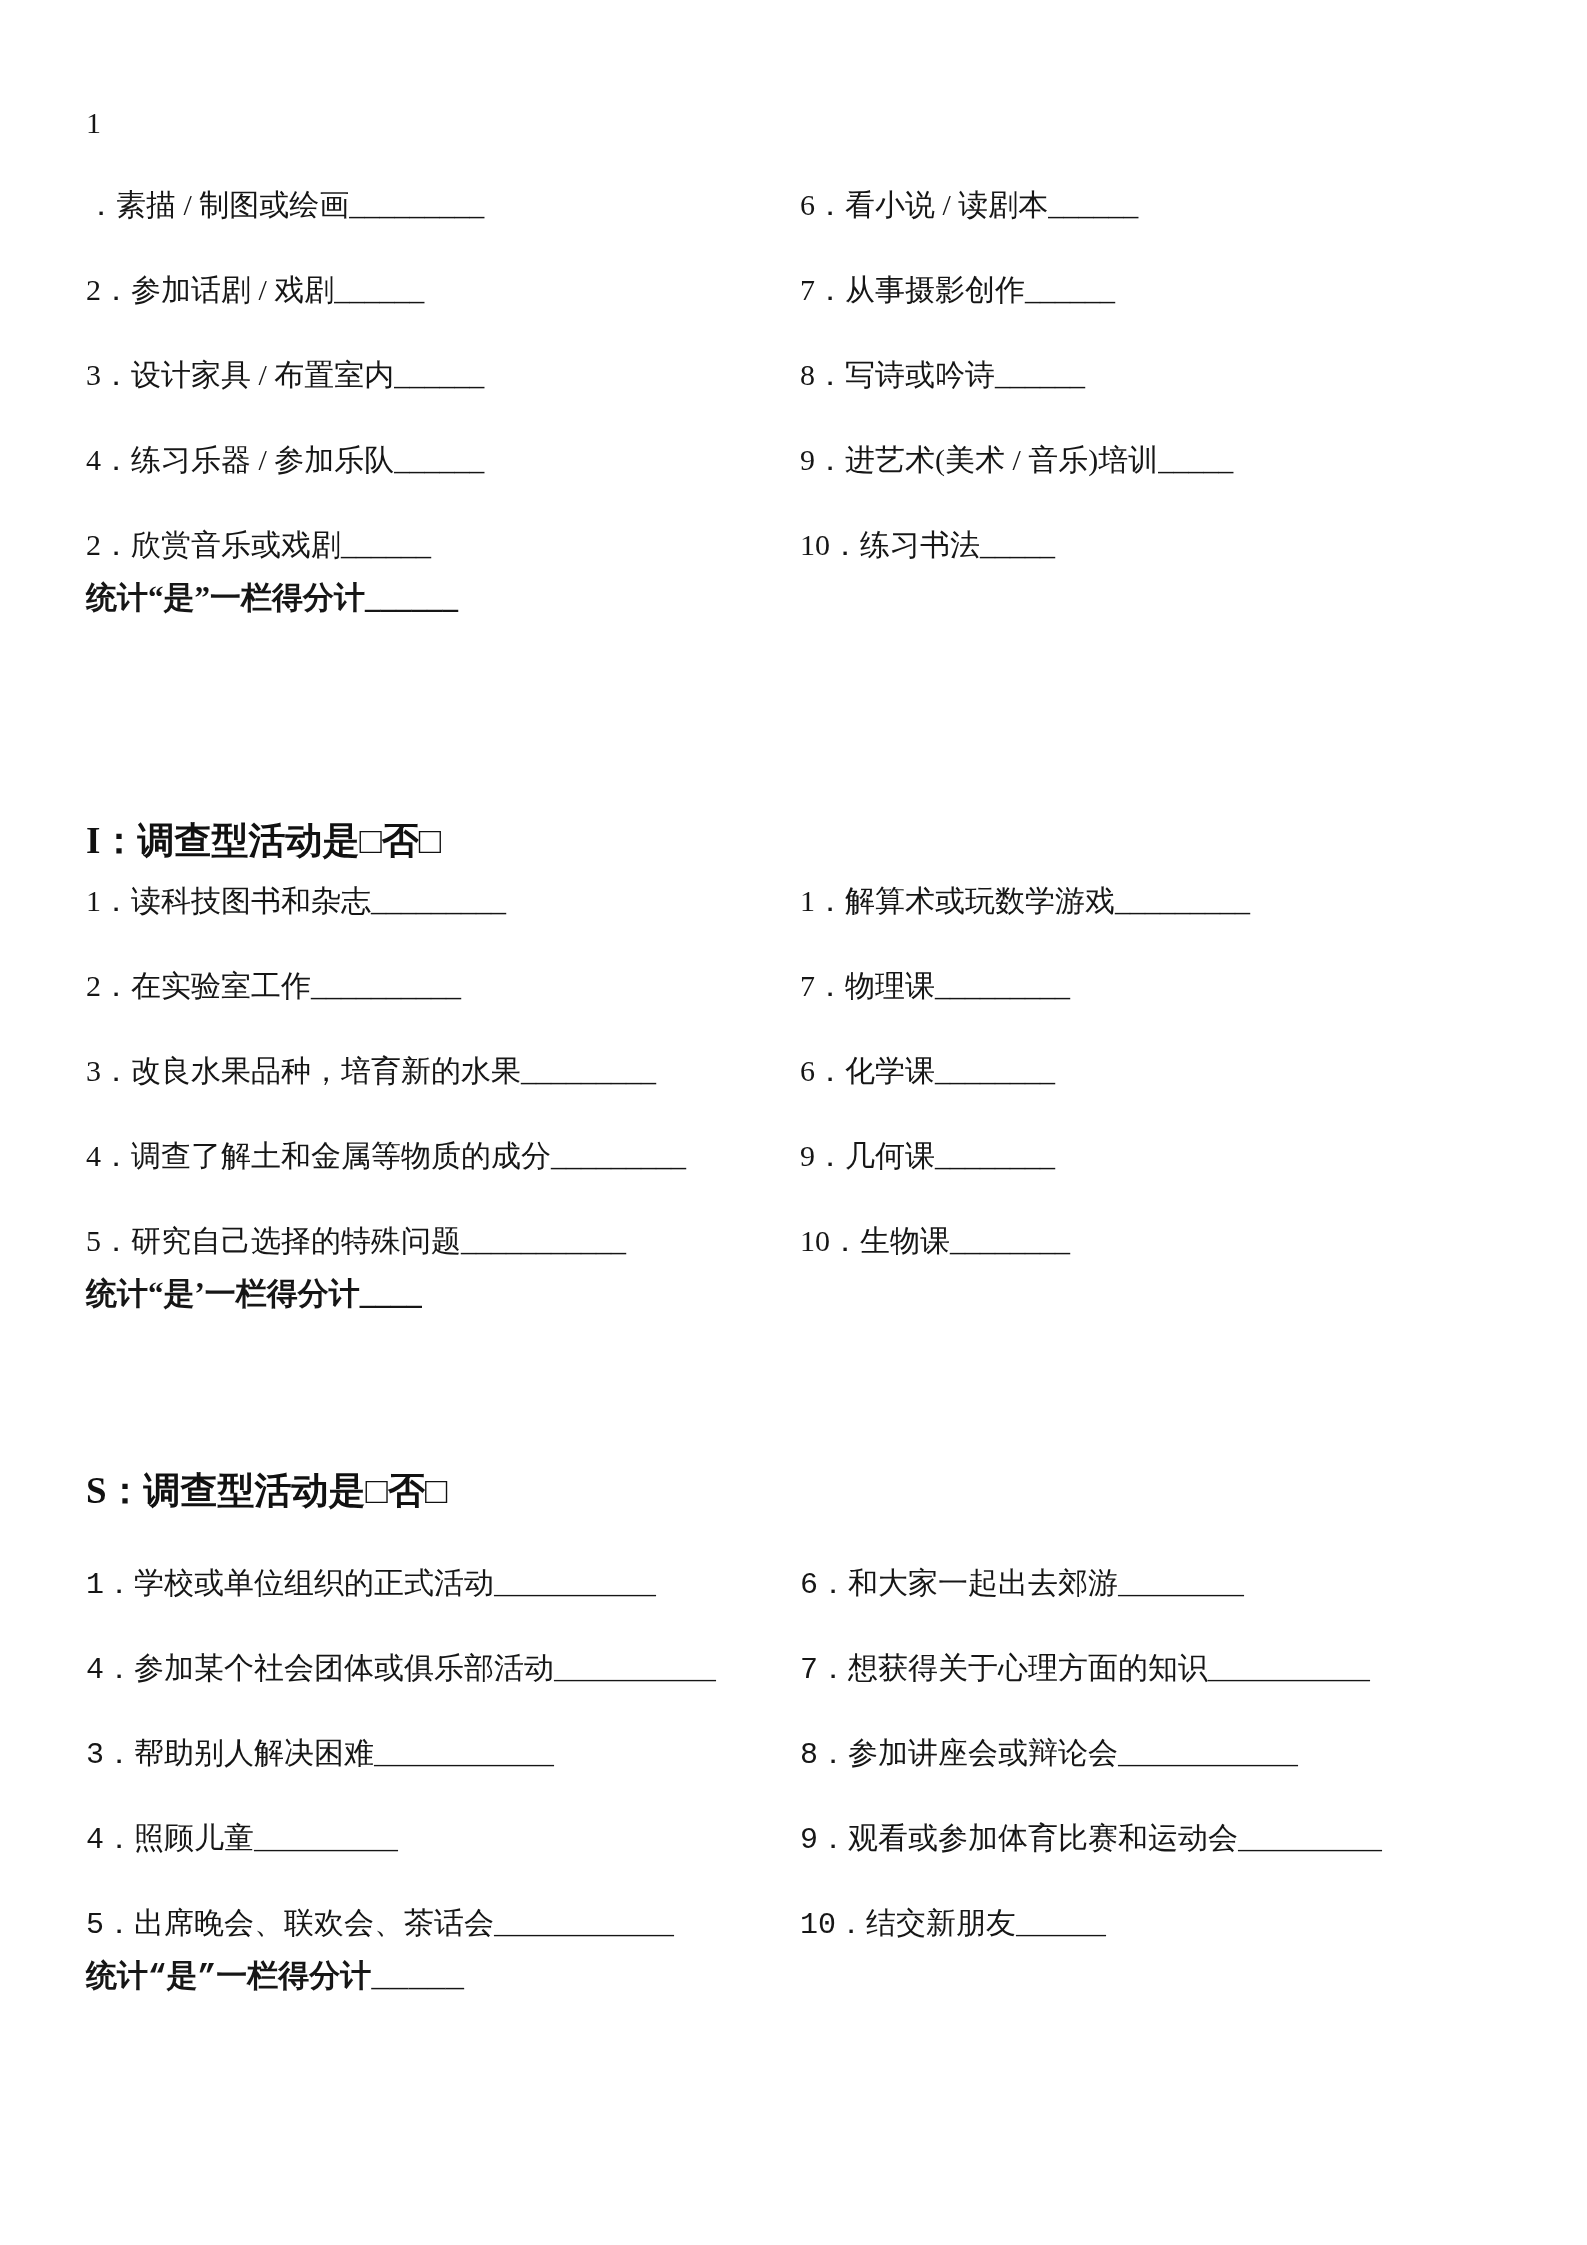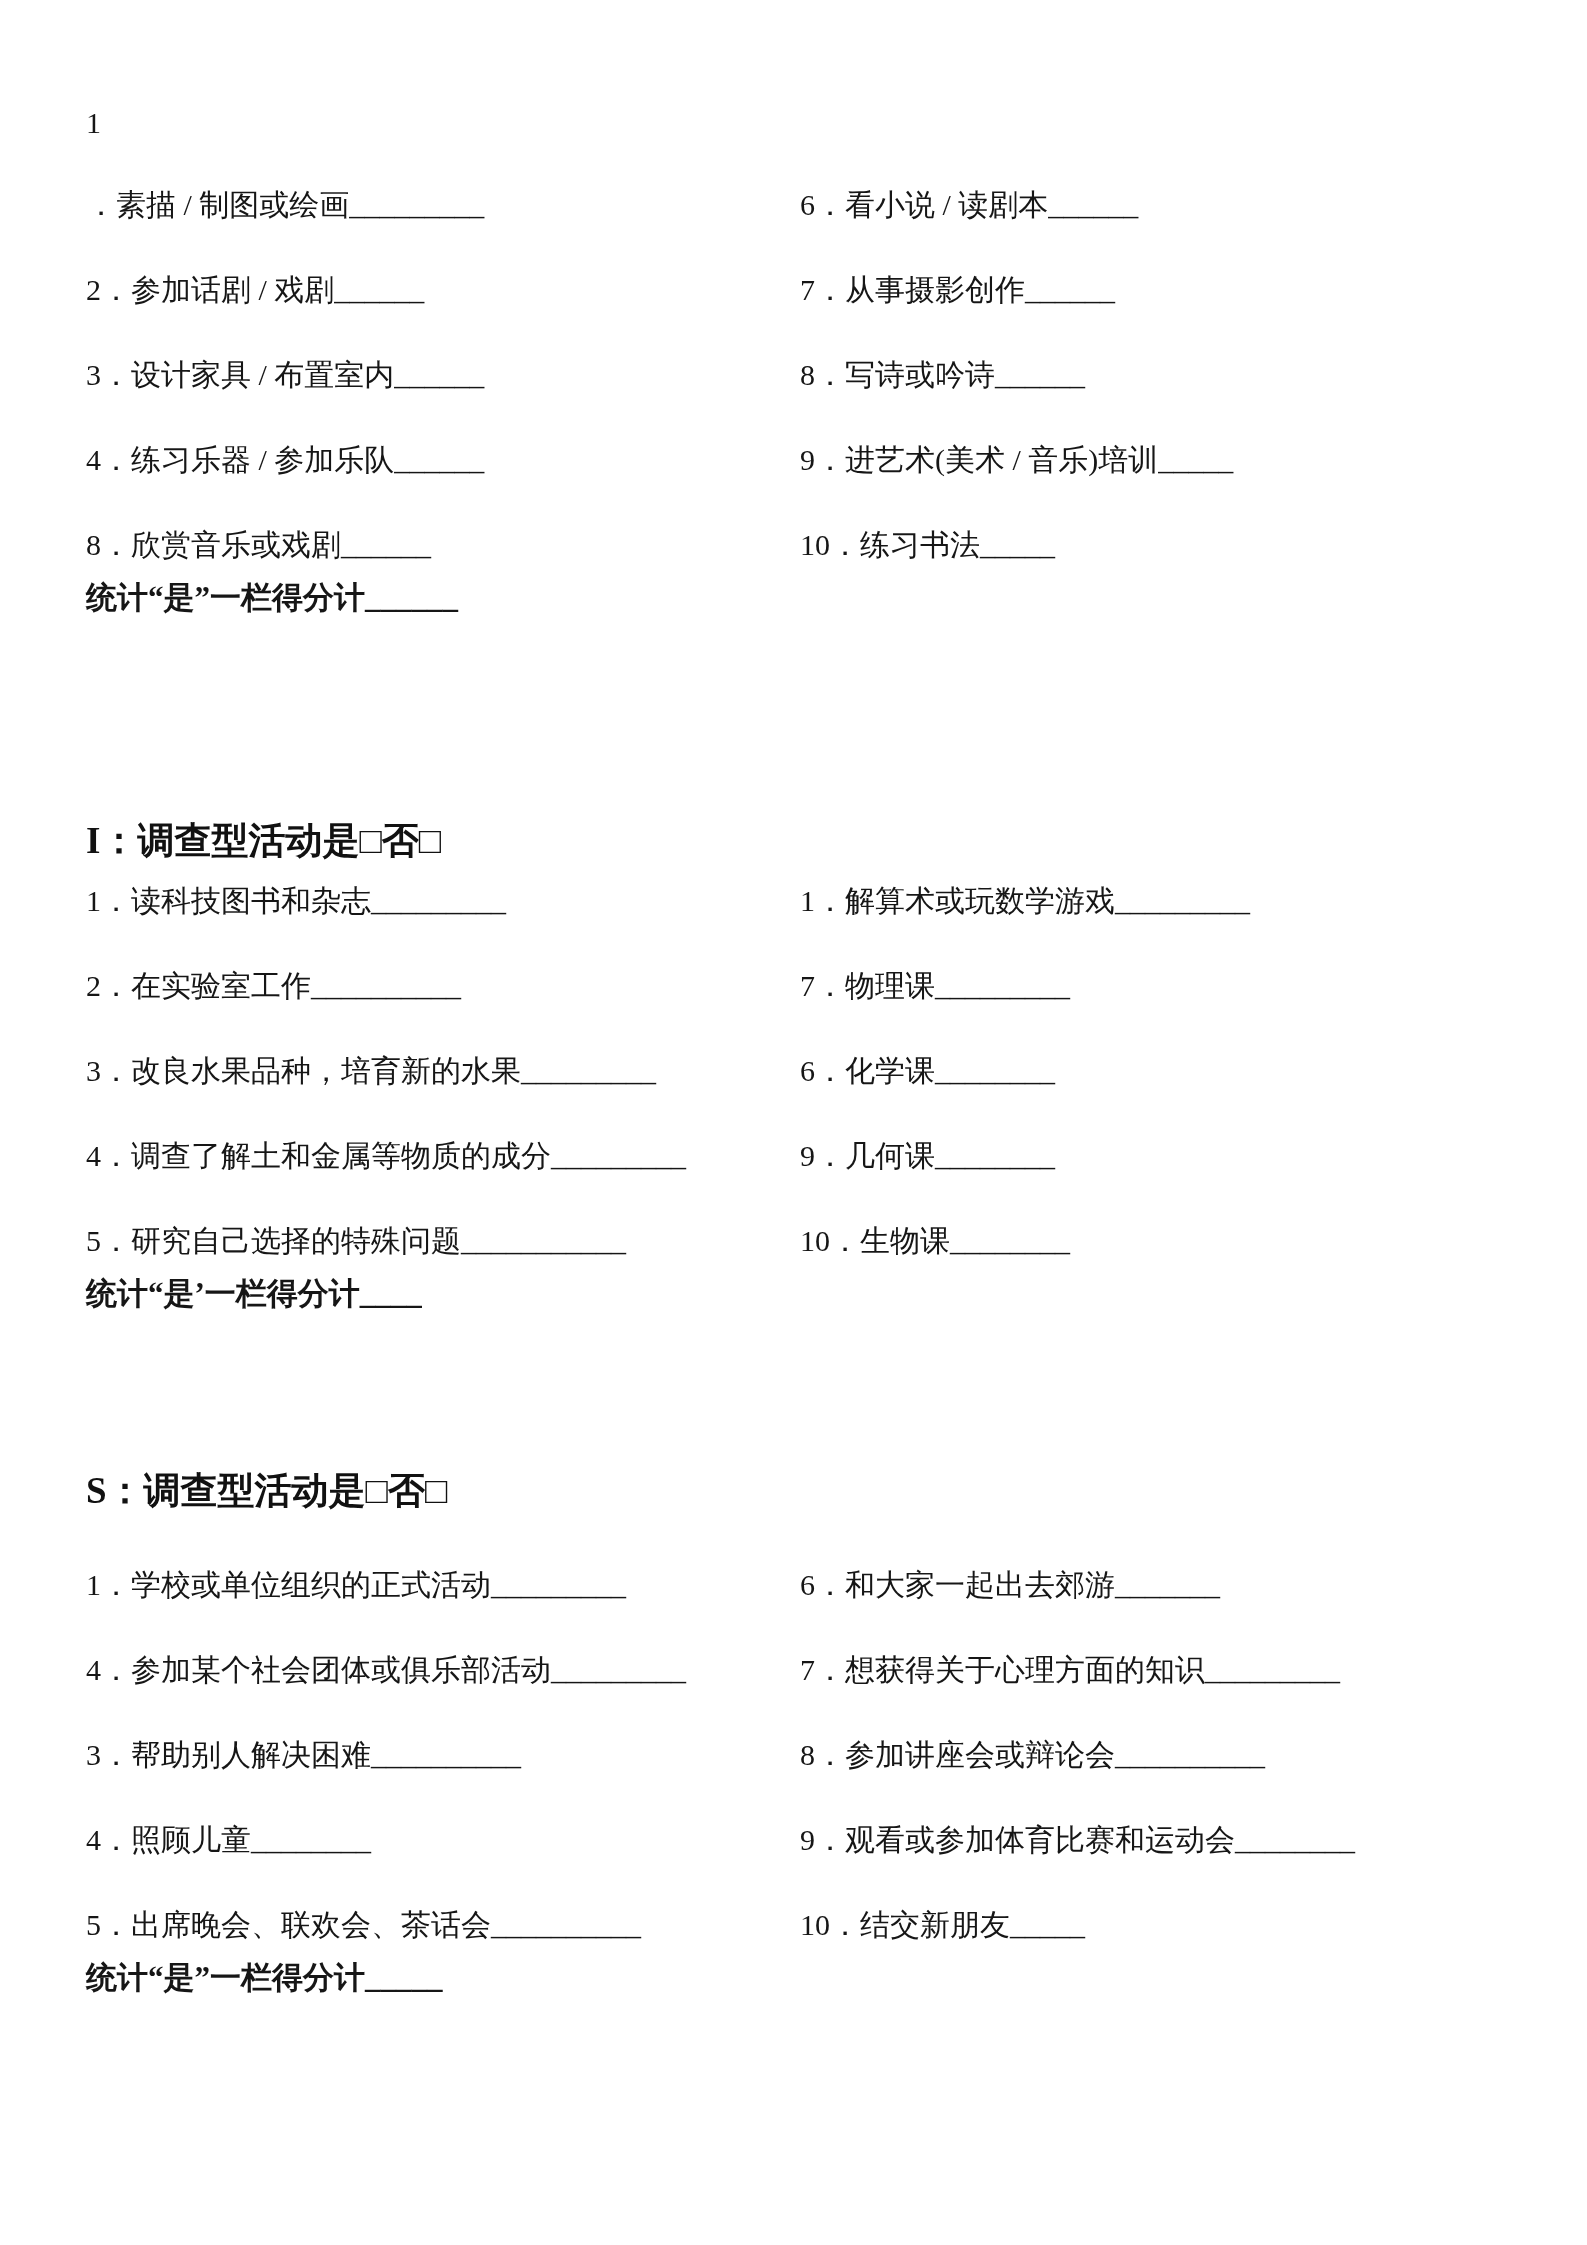--- a/index.html
+++ b/index.html
@@ -15,21 +15,21 @@
   .pageno {
     position:absolute; left:86px; top:106px;
     font-size:30px;
   }
   .qsec {
     position:absolute; left:86px; width:1470px;
     font-size:30px; line-height:1.15;
   }
   .sec0 { top:188px; }
   .sec1 { top:884px; }
-  .sec2 { top:1568px; }
+  .sec2 { top:1568px;font-family:Liberation Mono, monospace; }
   .row { position:relative; height:85px; }
   .row.last { height:52px; }
   .cell { position:absolute; top:0; white-space:nowrap; }
   .cl { left:0; }
   .cr { left:714px;text-align:right; }
   .total {
     font-weight:bold; font-size:31px; white-space:nowrap;
   }
   .heading {
     position:absolute; left:86px; margin:0;
@@ -63,21 +63,21 @@
     </div>
     <div class="row">
       <span class="cell cl">3．设计家具 / 布置室内______</span>
       <span class="cell cr">8．写诗或吟诗______</span>
     </div>
     <div class="row">
       <span class="cell cl">4．练习乐器 / 参加乐队______</span>
       <span class="cell cr">9．进艺术(美术 / 音乐)培训_____</span>
     </div>
     <div class="row last">
-      <span class="cell cl">8．欣赏音乐或戏剧______</span>
+      <span class="cell cl">2．欣赏音乐或戏剧______</span>
       <span class="cell cr">10．练习书法_____</span>
     </div>
     <div class="total">统计“是”一栏得分计______</div>
   </section>
 
   <h2 class="heading hI">I：调查型活动是□否□</h2>
 
   <section class="qsec sec1">
     <div class="row">
       <span class="cell cl">1．读科技图书和杂志_________</span>

